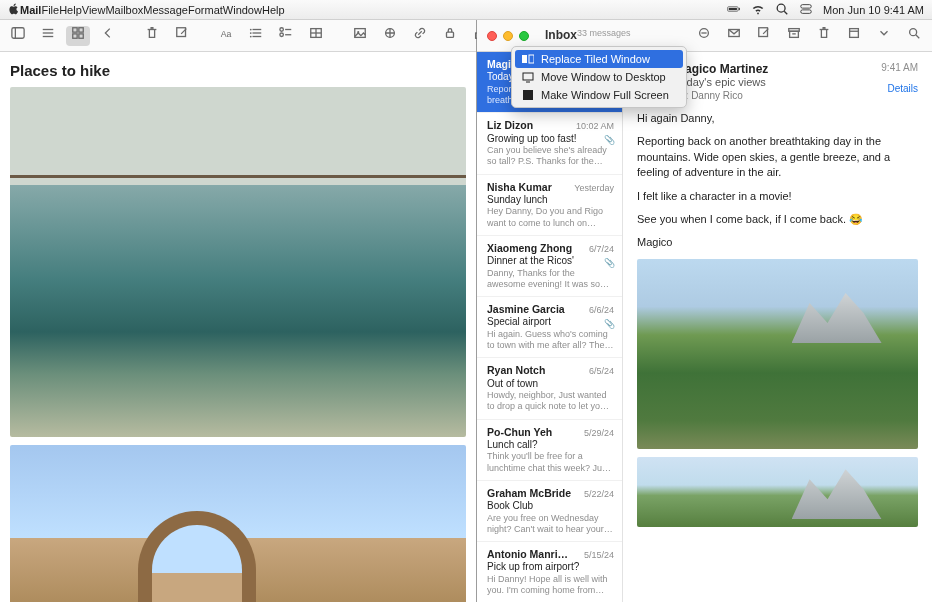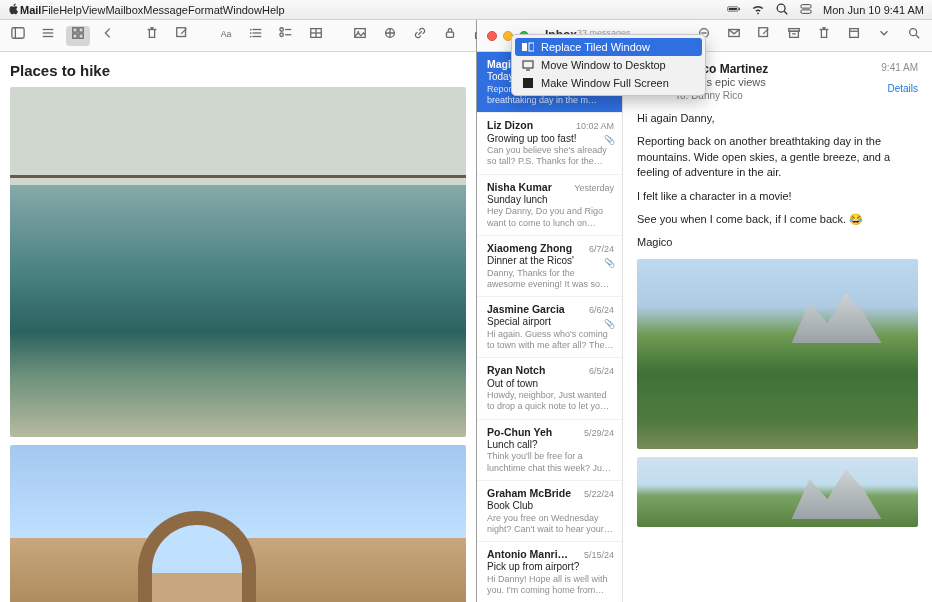--- a/index.html
+++ b/index.html
@@ -158,22 +158,22 @@
 
   .pv-img{width:100%;height:190px;border-radius:2px;margin-top:4px;margin-bottom:8px;
     background:linear-gradient(180deg,#bcd9ef 0%,#aecbe3 25%,#6f9a52 40%,#3f7238 60%,#507a3f 85%,#7a8a58 100%);
     position:relative;}
   .pv-img::after{content:"";position:absolute;left:55%;top:18%;width:90px;height:50px;background:linear-gradient(180deg,#cfd3d5,#9aa2a5);clip-path:polygon(0 100%,20% 20%,40% 60%,60% 0%,80% 40%,100% 100%);}
   .pv-img2{height:70px;background:linear-gradient(180deg,#cfe2f3 0%,#c0dcec 40%,#7aa366 55%,#567f3f 100%);}
 
   
   .green-menu{
     position:absolute;
-    left:34px; top:14px;
-    width:195px;
+    left:34px; top:26px;
+    width:176px;
     background:#f1f1f1;
     border:1px solid #c6c6c6;
     border-radius:5px;
     box-shadow:0 6px 16px rgba(0,0,0,.25);
     padding:3px;
     z-index:50;
     font-size:11px;
   }
   .gm-item{
     display:flex;align-items:center;gap:6px;

